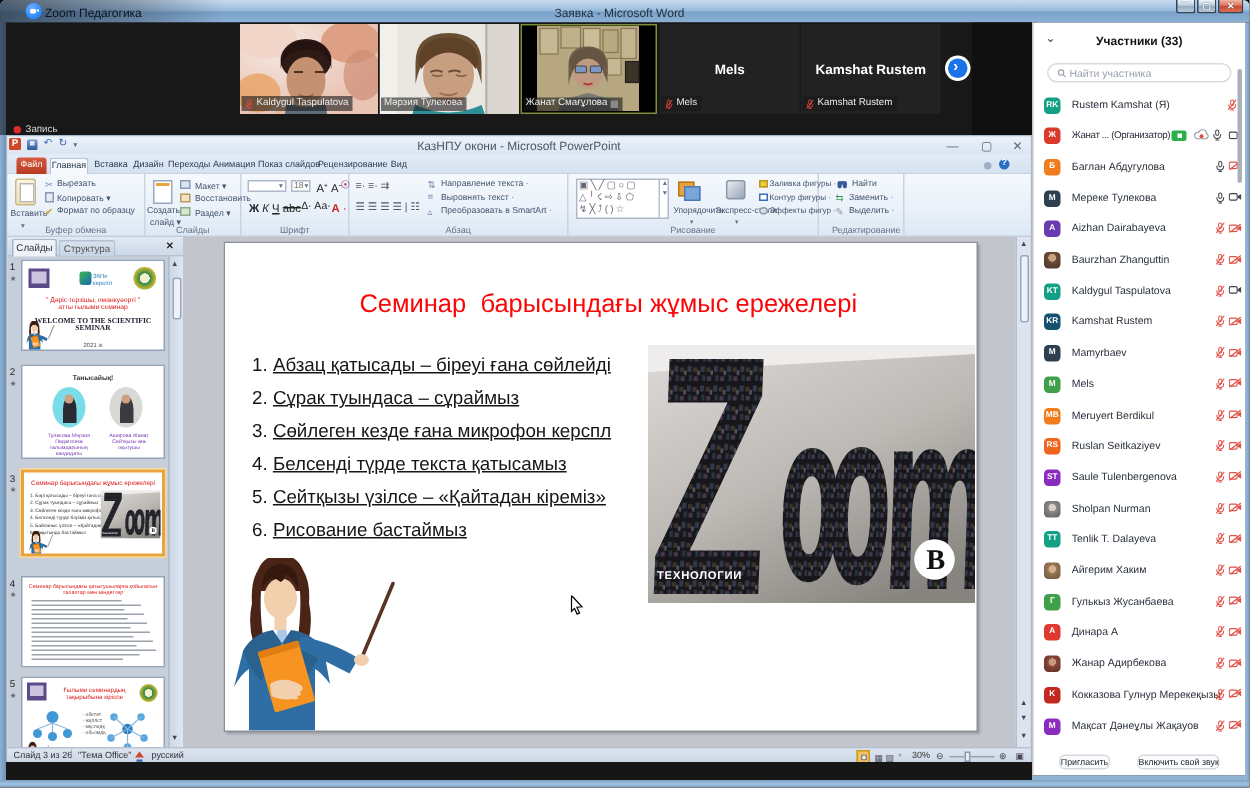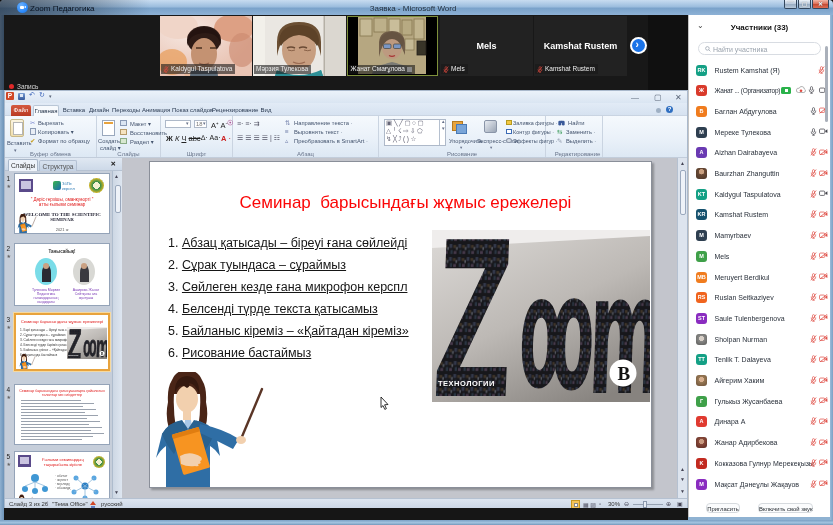--- a/index.html
+++ b/index.html
@@ -205,20 +205,21 @@
   <div id="ppt-title">
     <div id="qat">
         <div class="abs" style="left:1px;top:1px;width:8px;height:8px;background:#d04727;border-radius:1px;color:#fff;font-size:6.5px;font-weight:bold;text-align:center;line-height:8px;">P</div>
         <div class="abs" style="left:13px;top:1.5px;width:7px;height:7px;background:linear-gradient(180deg,#7a9fd4,#35589a);border-radius:1px;">
           <div style="margin:1.5px auto 0;width:3px;height:3px;background:#dfe8f5;"></div>
         </div>
         <div class="abs" style="left:24px;top:0px;color:#3a62b8;font-size:7px;">↶</div>
         <div class="abs" style="left:34px;top:0px;color:#3a62b8;font-size:7px;">↻</div>
         <div class="abs" style="left:44px;top:2px;color:#5a6678;font-size:5px;">▾</div>
       </div>
+    <div class="t">КазНПУ окони - Microsoft PowerPoint</div>
     <div id="ppt-ctrl">
         <span style="position:absolute;left:626px;top:2px;">—</span>
         <span style="position:absolute;left:649px;top:2px;">▢</span>
         <span style="position:absolute;left:670px;top:2px;">✕</span>
       </div>
   </div>
   <div id="tabs">
       <div class="tab" id="tab-file" style="left:6px;width:20px;">Файл</div>
       <div class="tab" id="tab-main" style="left:28px;width:26px;">Главная</div>
       <div class="tab" style="left:57px;width:24px;">Вставка</div>
@@ -493,21 +494,21 @@
         <div style="position:absolute;bottom:3px;left:1px;font-size:5px;color:#445;">▼</div>
       </div>
   </div>
   <div id="slidearea">
     <div id="slide">
         <div style="position:absolute;left:0;right:0;top:31px;text-align:center;text-indent:10px;font-size:17px;color:#fb0606;">Семинар&nbsp; барысындағы жұмыс ережелері</div>
         <div style="position:absolute;left:18px;top:74px;font-size:12.5px;color:#161616;"><span>1.</span> <span style="text-decoration:underline;text-underline-offset:1px;">Абзац қатысады – біреуі ғана сөйлейді</span></div>
         <div style="position:absolute;left:18px;top:96px;font-size:12.5px;color:#161616;"><span>2.</span> <span style="text-decoration:underline;text-underline-offset:1px;">Сұрак туындаса – сұраймыз</span></div>
         <div style="position:absolute;left:18px;top:118px;font-size:12.5px;color:#161616;"><span>3.</span> <span style="text-decoration:underline;text-underline-offset:1px;">Сөйлеген кезде ғана микрофон керспл</span></div>
         <div style="position:absolute;left:18px;top:140px;font-size:12.5px;color:#161616;"><span>4.</span> <span style="text-decoration:underline;text-underline-offset:1px;">Белсенді түрде текста қатысамыз</span></div>
-        <div style="position:absolute;left:18px;top:162px;font-size:12.5px;color:#161616;"><span>5.</span> <span style="text-decoration:underline;text-underline-offset:1px;">Байланыс кіреміз – «Қайтадан кіреміз»</span></div>
+        <div style="position:absolute;left:18px;top:162px;font-size:12.5px;color:#161616;"><span>5.</span> <span style="text-decoration:underline;text-underline-offset:1px;">Сейтқызы үзілсе – «Қайтадан кіреміз»</span></div>
         <div style="position:absolute;left:18px;top:184px;font-size:12.5px;color:#161616;"><span>6.</span> <span style="text-decoration:underline;text-underline-offset:1px;">Рисование бастаймыз</span></div>
         <div style="position:absolute;left:282px;top:68px;width:218px;height:172px;"><svg width="218" height="172" viewBox="0 0 218 172" preserveAspectRatio="none">
             <defs>
               <linearGradient id="wall" x1="0.15" y1="0" x2="0.75" y2="1">
                 <stop offset="0" stop-color="#d9d6d3"></stop>
                 <stop offset="0.5" stop-color="#bdb9b5"></stop>
                 <stop offset="1" stop-color="#87837f"></stop>
               </linearGradient>
               <pattern id="coll" width="16" height="13" patternUnits="userSpaceOnUse">
                 <rect width="16" height="13" fill="#17171b"></rect>

